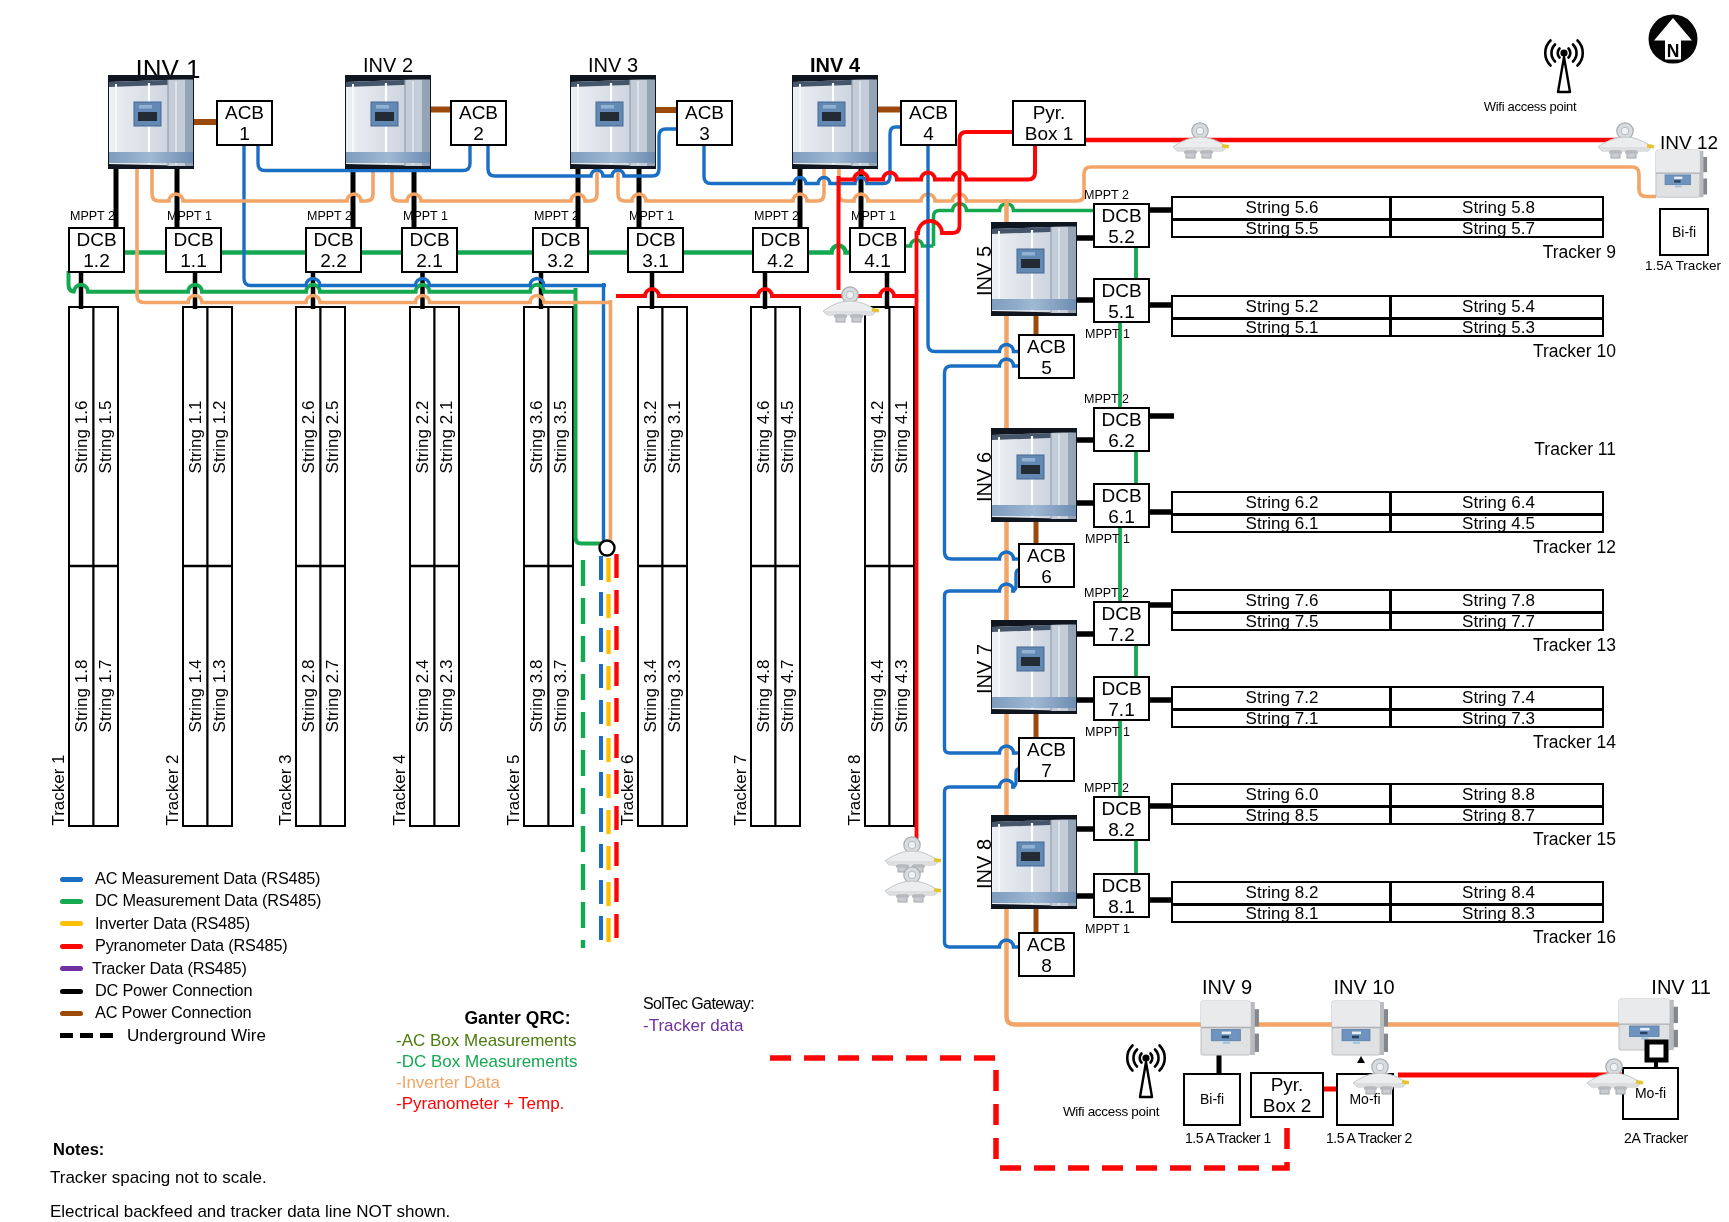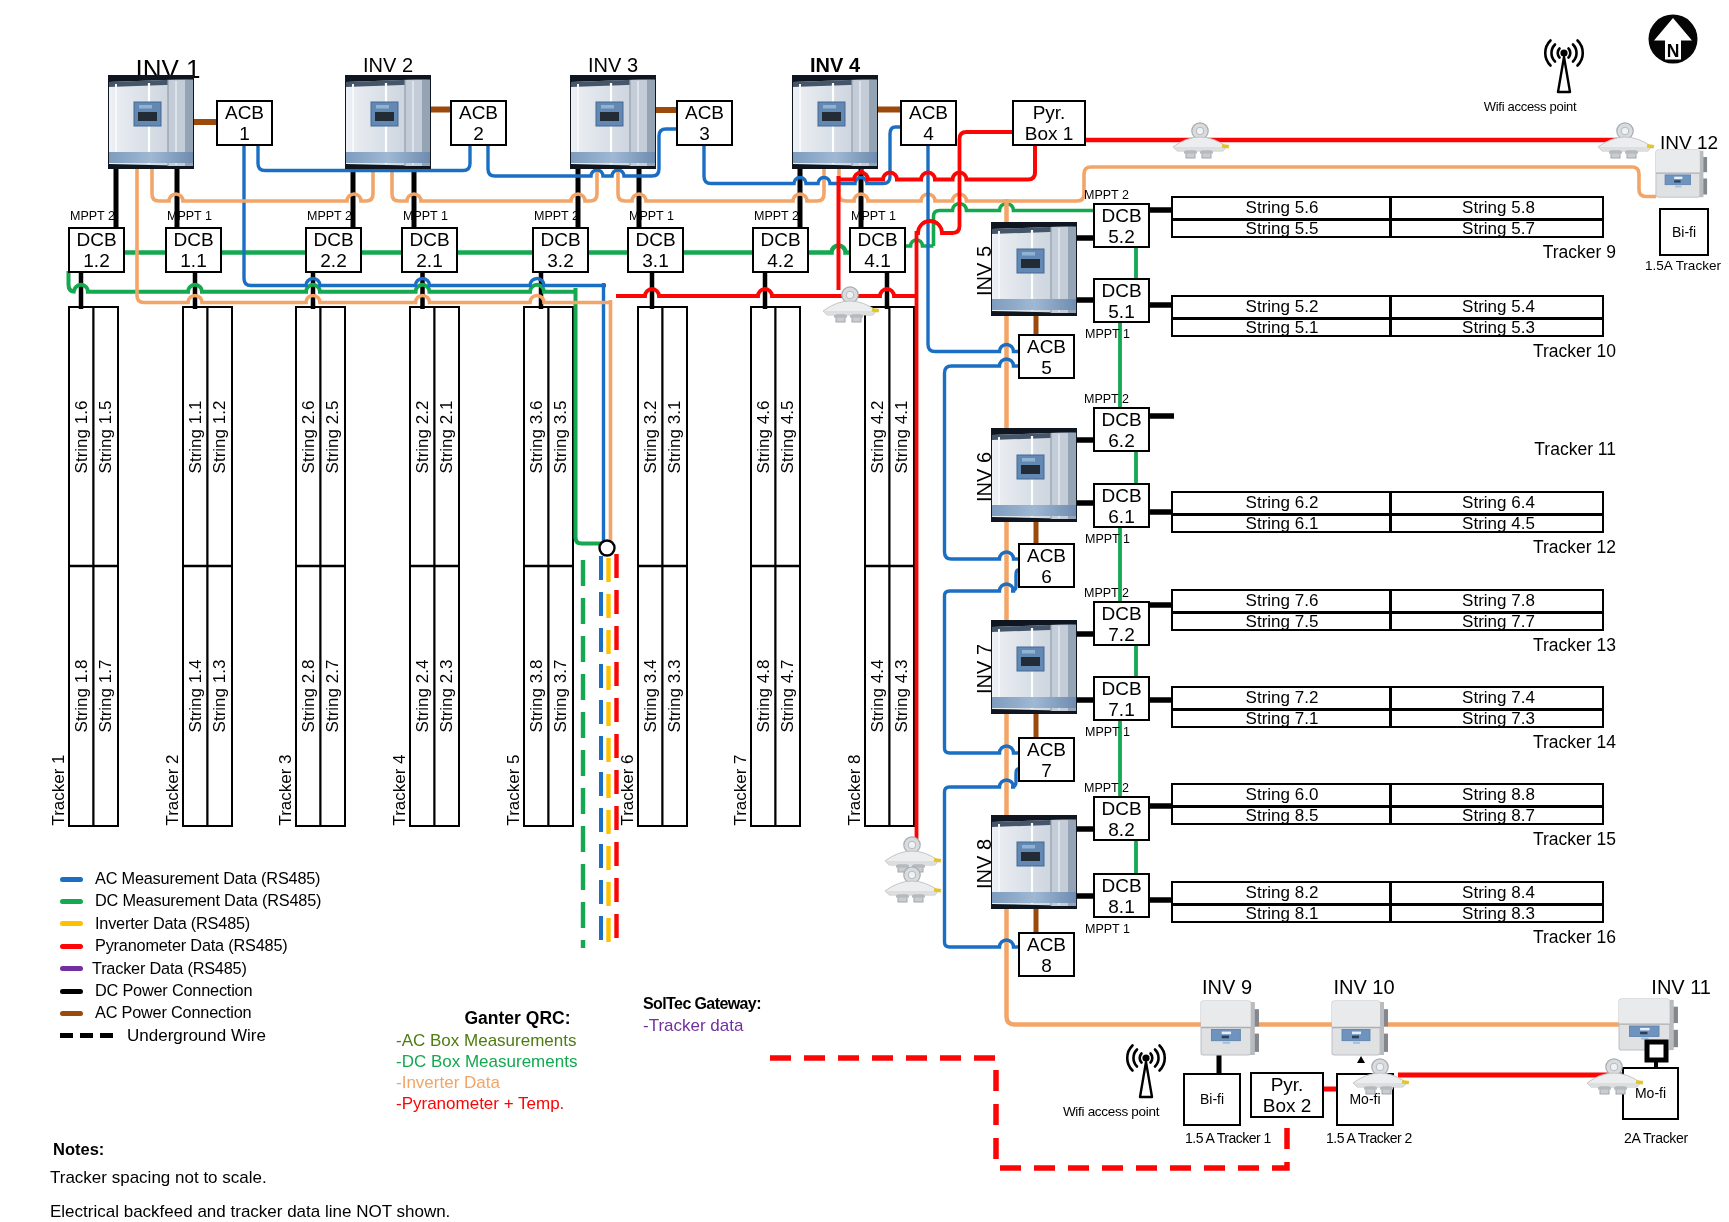--- a/index.html
+++ b/index.html
@@ -359,21 +359,21 @@
     <div class="bx " style="left:1622px;top:1067px;width:57px;height:53px;border-width:2.5px;font-size:14px;line-height:49px;padding-top:0px">Mo-fi</div>
     <div class="tx" style="left:1185px;top:1130px;text-align:left;font-size:14px;color:#000;letter-spacing:-0.5px">1.5 A Tracker 1</div>
     <div class="tx" style="left:1326px;top:1130px;text-align:left;font-size:14px;color:#000;letter-spacing:-0.5px">1.5 A Tracker 2</div>
     <div class="tx" style="left:1624px;top:1130px;text-align:left;font-size:14px;color:#000;letter-spacing:-0.3px">2A Tracker</div>
     <div class="tx" style="left:1021px;top:1104px;width:180px;text-align:center;font-size:13.5px;color:#000;letter-spacing:-0.3px">Wifi access point</div>
     <div class="tx" style="left:400px;top:1008px;width:235px;text-align:center;font-size:17.5px;font-weight:bold;color:#000;">Ganter QRC:</div>
     <div class="tx" style="left:396px;top:1031px;text-align:left;font-size:17px;color:#4d7c0f;">-AC Box Measurements</div>
     <div class="tx" style="left:396px;top:1052px;text-align:left;font-size:17px;color:#14A850;">-DC Box Measurements</div>
     <div class="tx" style="left:396px;top:1073px;text-align:left;font-size:17px;color:#F2A567;">-Inverter Data</div>
     <div class="tx" style="left:396px;top:1094px;text-align:left;font-size:17px;color:#FB0505;">-Pyranometer + Temp.</div>
-    <div class="tx" style="left:643px;top:995px;text-align:left;font-size:16px;font-weight:bold;color:#000;letter-spacing:-0.6px">SolTec Gateway:</div>
+    <div class="tx" style="left:643px;top:995px;text-align:left;font-size:16px;font-weight:normal;color:#000;letter-spacing:-0.6px">SolTec Gateway:</div>
     <div class="tx" style="left:643px;top:1016px;text-align:left;font-size:17px;color:#7030A0;">-Tracker data</div>
     <div style="position:absolute;left:60px;top:876.5px;width:23px;height:5px;background:#1A6FC4;border-radius:2.5px"></div>
     <div class="tx" style="left:95px;top:869.0px;text-align:left;font-size:16.3px;color:#000;letter-spacing:-0.2px">AC Measurement Data (RS485)</div>
     <div style="position:absolute;left:60px;top:898.9px;width:23px;height:5px;background:#14A850;border-radius:2.5px"></div>
     <div class="tx" style="left:95px;top:891.4px;text-align:left;font-size:16.3px;color:#000;letter-spacing:-0.2px">DC Measurement Data (RS485)</div>
     <div style="position:absolute;left:60px;top:921.3px;width:23px;height:5px;background:#FFC000;border-radius:2.5px"></div>
     <div class="tx" style="left:95px;top:913.8px;text-align:left;font-size:16.3px;color:#000;letter-spacing:-0.2px">Inverter Data (RS485)</div>
     <div style="position:absolute;left:60px;top:943.7px;width:23px;height:5px;background:#FB0505;border-radius:2.5px"></div>
     <div class="tx" style="left:95px;top:936.2px;text-align:left;font-size:16.3px;color:#000;letter-spacing:-0.2px">Pyranometer Data (RS485)</div>
     <div style="position:absolute;left:60px;top:966.1px;width:23px;height:5px;background:#7030A0;border-radius:2.5px"></div>

